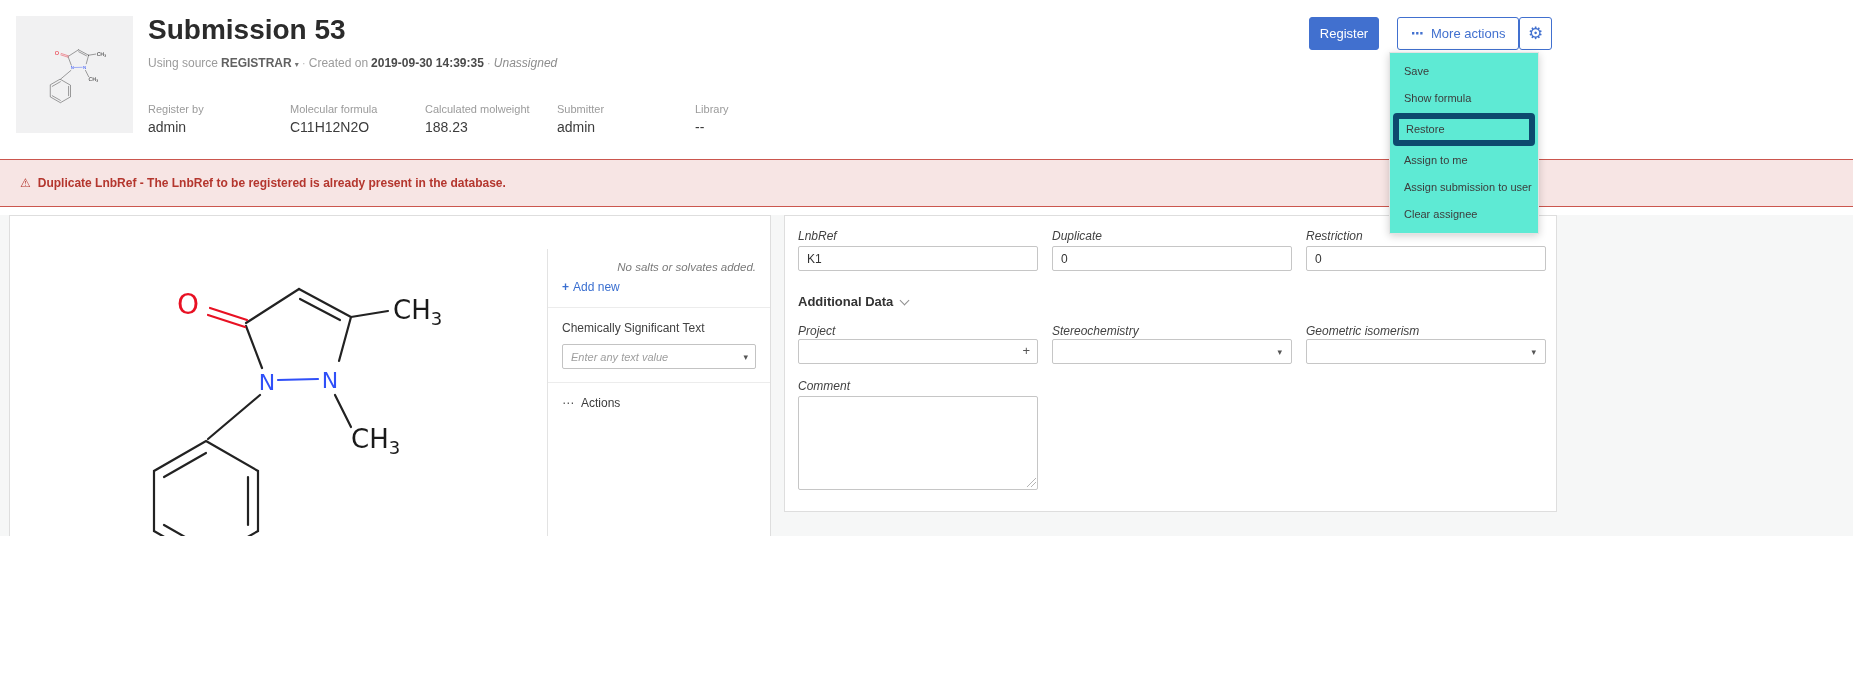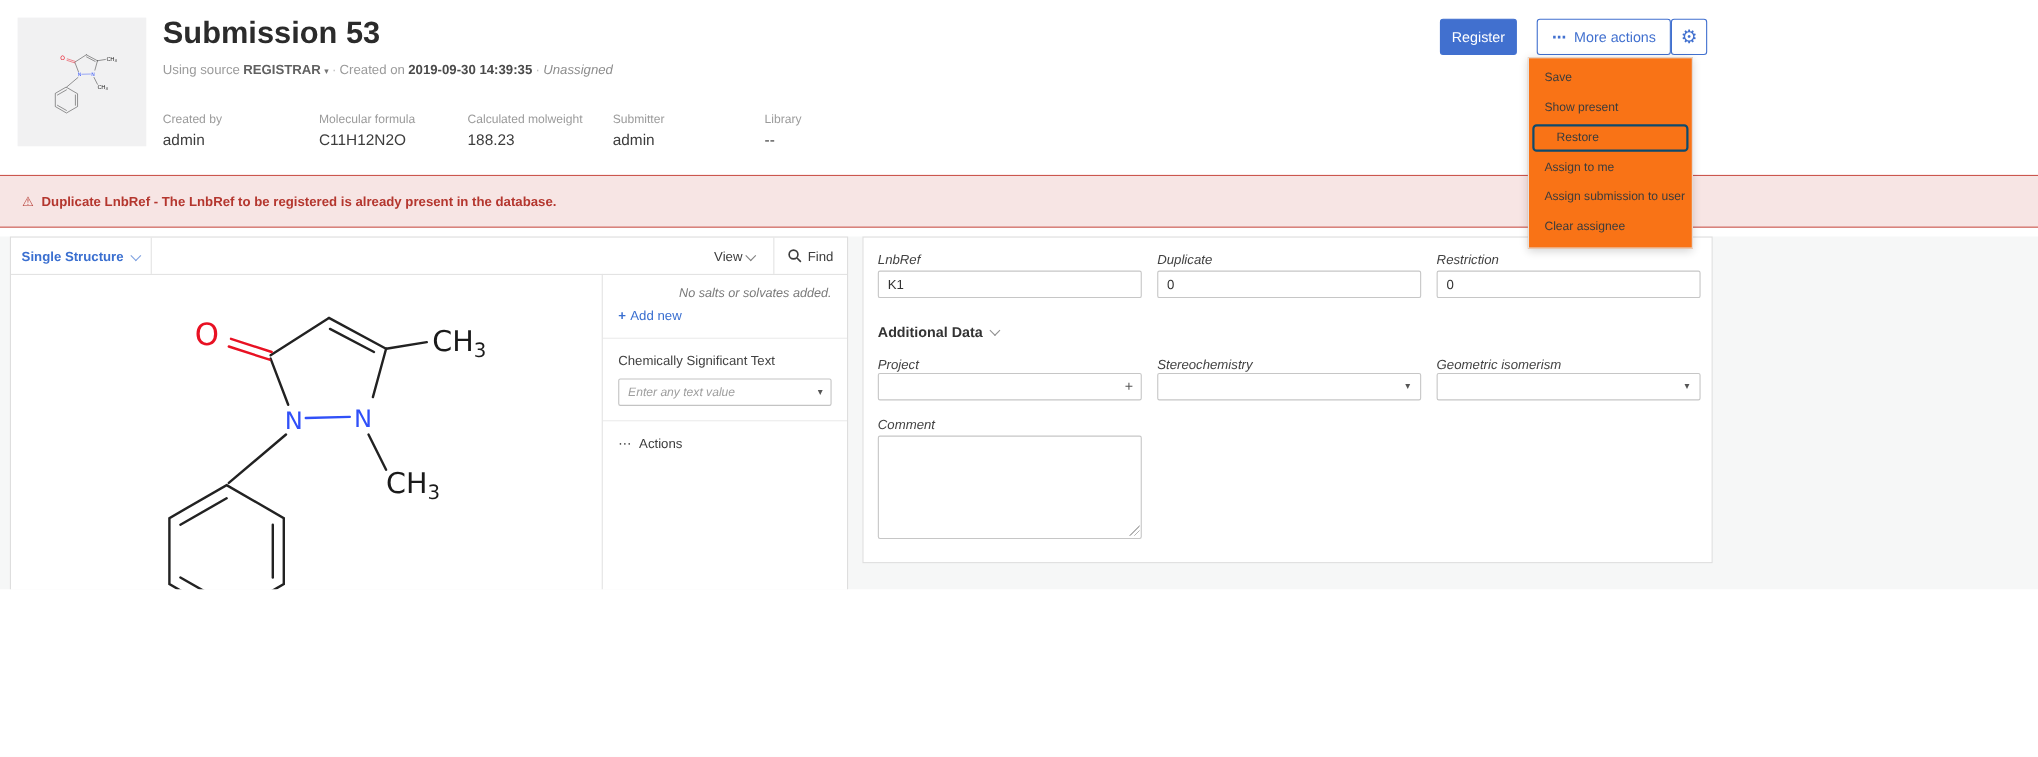--- a/index.html
+++ b/index.html
@@ -88,24 +88,24 @@
   #project-wrap{position:absolute;left:13px;top:123px;width:240px;height:25px;}
   #project-input{position:absolute;left:0;top:0;width:240px;}
   #project-add{position:absolute;right:8px;top:4px;font-size:13px;color:#555;cursor:pointer;line-height:16px;}
   #comment-wrap{position:absolute;left:13px;top:180px;width:240px;height:94px;}
   #comment-ta{width:240px;height:94px;box-sizing:border-box;border:1px solid #c6c6c6;border-radius:2px;
               resize:none;font-family:inherit;font-size:12px;padding:6px 8px;}
   #comment-grip{position:absolute;right:2px;bottom:3px;width:10px;height:10px;cursor:nwse-resize;
      background:linear-gradient(135deg,transparent 0 52%,#b5b5b5 52% 60%,transparent 60% 72%,#b5b5b5 72% 80%,transparent 80%);}
 
   
-  #menu{left:1389px;top:52px;width:148px;background:#f97316;border:1px solid #e3e3e3;
+  #menu{left:1389px;top:52px;width:148px;background:#5eead4;border:1px solid #e3e3e3;
         box-shadow:0 2px 8px rgba(0,0,0,.18);padding:5px 0;z-index:30;}
   .menu-item{height:27px;line-height:27px;padding-left:14px;font-size:11px;color:#3c3c3c;cursor:pointer;white-space:nowrap;}
-  .menu-item.hl{border:2px solid #0c4a6e;border-radius:4px;margin:1px 3px;height:21px;line-height:21px;padding-left:20px;}
+  .menu-item.hl{border:6px solid #0c4a6e;border-radius:4px;margin:1px 3px;height:21px;line-height:21px;padding-left:7px;}
 
   
   .bond{stroke:#222;stroke-width:2.2;stroke-linecap:round;fill:none;}
   .bond-n{stroke:#3050f8;stroke-width:2.2;stroke-linecap:round;}
   .bond-o{stroke:#e81123;stroke-width:2.2;stroke-linecap:round;}
   .atom-o{fill:#e81123;font-size:28px;font-family:"DejaVu Sans",sans-serif;}
   .atom-n{fill:#3050f8;font-size:22px;font-family:"DejaVu Sans",sans-serif;}
   .atom-c{fill:#1a1a1a;font-size:26px;font-family:"DejaVu Sans",sans-serif;}
   .sub{font-size:18px;}
 </style>
@@ -168,21 +168,21 @@
   <div id="btn-register" class="abs btn">Register</div>
   <div id="btn-more" class="abs btn">
     <span class="dots">⋯</span>
     <span>More actions</span>
   </div>
   <div id="btn-gear" class="abs btn">
     <span>⚙</span>
   </div>
 
   <div class="abs meta-field" style="left:148px">
-    <div class="lbl">Created by</div>
+    <div class="lbl">Register by</div>
     <div class="val">admin</div>
   </div>
   <div class="abs meta-field" style="left:290px">
     <div class="lbl">Molecular formula</div>
     <div class="val">C11H12N2O</div>
   </div>
   <div class="abs meta-field" style="left:425px">
     <div class="lbl">Calculated molweight</div>
     <div class="val">188.23</div>
   </div>
@@ -194,37 +194,20 @@
     <div class="lbl">Library</div>
     <div class="val">--</div>
   </div>
 
   <div id="alert" class="abs">
     <span>⚠</span>
     <span>Duplicate LnbRef - The LnbRef to be registered is already present in the database.</span>
   </div>
 
   <div id="left-panel" class="abs panel">
-    <div id="lp-header">
-      <div id="mode-box">
-        <span>Single Structure</span>
-          <span class="chev"></span>
-      </div>
-      <div id="view-ctl">
-        <span>View</span>
-          <span class="chev"></span>
-      </div>
-      <div id="find-ctl">
-        <svg width="13" height="13" viewBox="0 0 14 14">
-          <circle cx="5.8" cy="5.8" r="4.3" fill="none" stroke="#3c3c3c" stroke-width="1.6"></circle>
-          <line x1="9.2" y1="9.2" x2="13" y2="13" stroke="#3c3c3c" stroke-width="1.6"></line>
-        </svg>
-        <span>Find</span>
-      </div>
-    </div>
 
     <div id="canvas">
       <svg viewBox="0 0 537 334" width="537" height="334">
           <use href="#mol-sym"></use>
         </svg>
     </div>
 
     <div id="lp-vdiv"></div>
 
     <div id="rightcol">
@@ -277,20 +260,20 @@
 
     <div class="f-label" style="left:13px;top:163px">Comment</div>
     <div id="comment-wrap">
       <textarea id="comment-ta" style=""></textarea>
       <span id="comment-grip"></span>
     </div>
   </div>
 
   <div id="menu" class="abs">
     <div class="menu-item">Save</div>
-    <div class="menu-item">Show present</div>
+    <div class="menu-item">Show formula</div>
     <div class="menu-item hl">Restore</div>
     <div class="menu-item">Assign to me</div>
     <div class="menu-item">Assign submission to user</div>
     <div class="menu-item">Clear assignee</div>
   </div>
 
 </div>
 
 </body></html>

